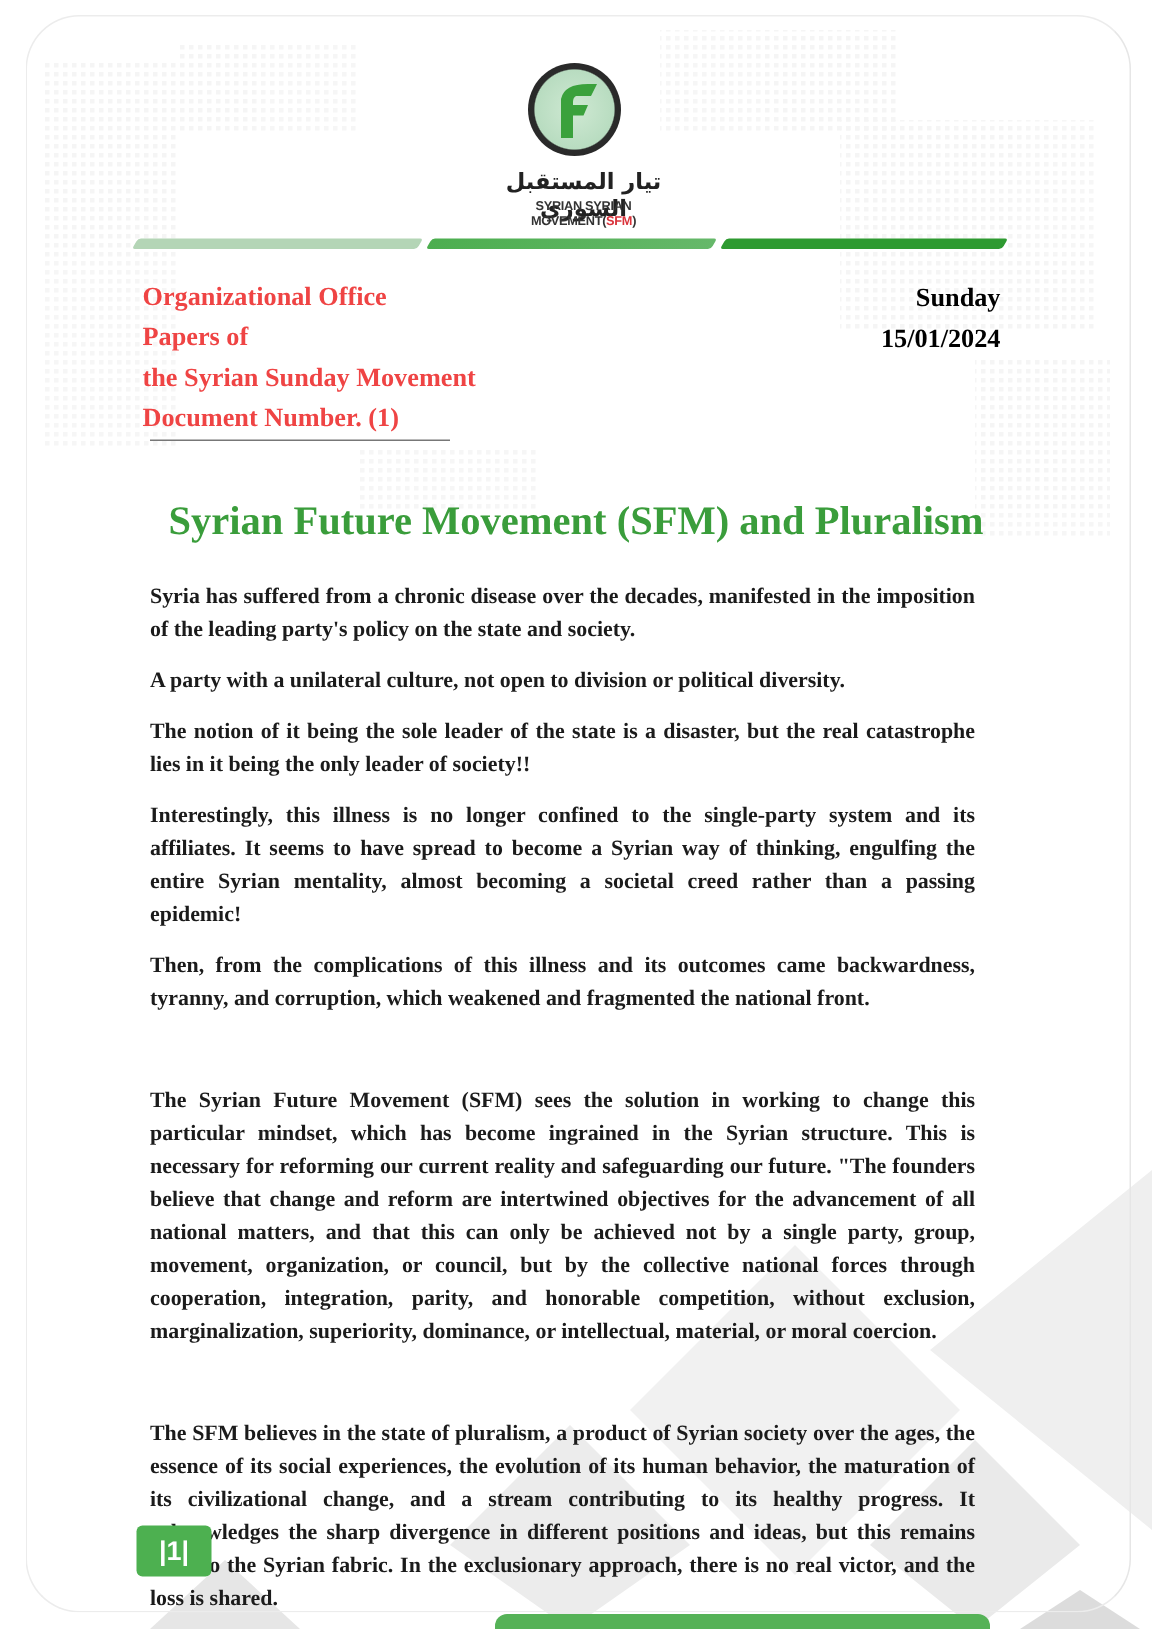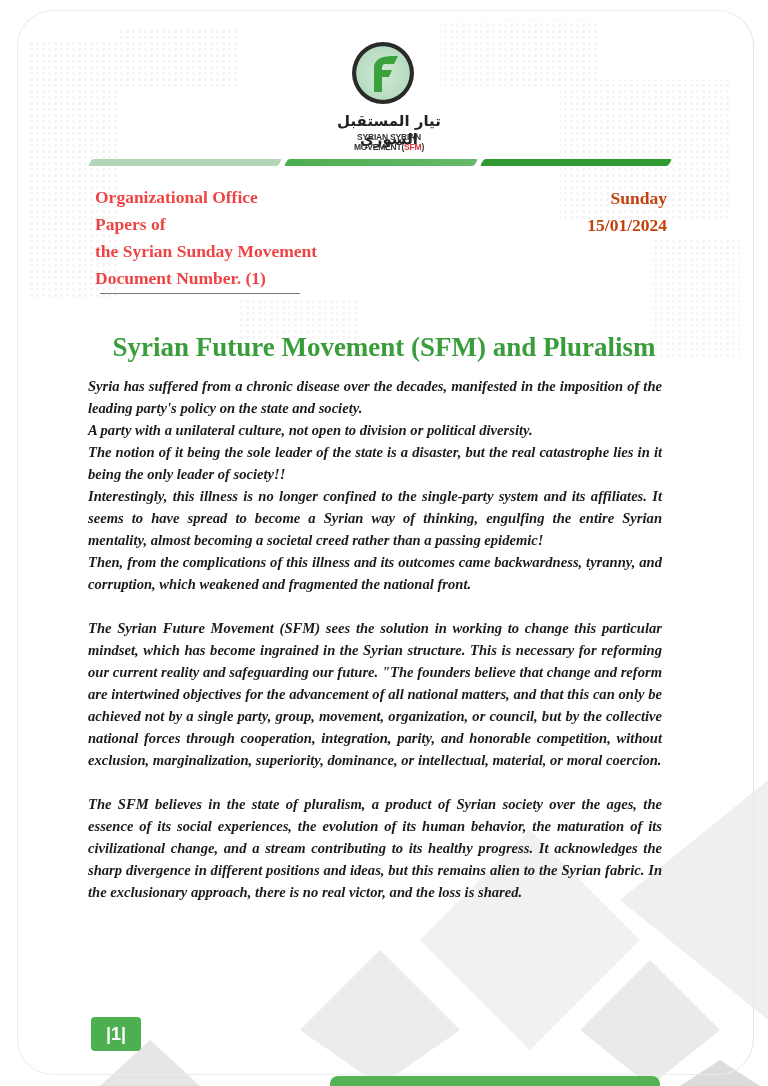--- a/index.html
+++ b/index.html
@@ -45,32 +45,32 @@
   .bar3 { left: 396px; width: 188px; background: #2e9a31; }
   .meta-left {
     position: absolute; left: 95px; top: 184px; z-index: 2;
     font-size: 17.5px; font-weight: bold; line-height: 27px; color: #ef4444;
   }
   .meta-underline {
     position: absolute; left: 100px; top: 293px; width: 200px; height: 1px; background: #777; z-index: 2;
   }
   .meta-right {
     position: absolute; right: 101px; top: 185px; z-index: 2; text-align: right;
-    font-size: 17.5px; font-weight: bold; line-height: 27px; color: #c2410c;
+    font-size: 17.5px; font-weight: bold; line-height: 27px; color: #000000;
   }
   .title {
     position: absolute; left: 0; top: 332px; width: 768px; text-align: center; z-index: 2;
     color: #3a9d3b; font-weight: bold; font-size: 27px;
   }
   .body-text {
     position: absolute; left: 88px; top: 375px; width: 574px; z-index: 2;
     font-size: 14.6px; font-weight: bold; line-height: 22px; color: #1b1b1b;
     text-align: justify;
   }
-  .body-text p { margin: 0; font-style: italic; }
+  .body-text p { margin: 12px; }
   .body-text .gap { height: 22px; }
   .page-num {
     position: absolute; left: 91px; top: 1017px; width: 50px; height: 34px; z-index: 2;
     background: #4db050; border-radius: 4px; color: #ffffff; font-weight: bold;
     font-family: "Liberation Sans", sans-serif; font-size: 18px; line-height: 34px; text-align: center;
   }
   .footer-bar {
     position: absolute; left: 330px; top: 1076px; width: 330px; height: 20px; z-index: 2;
     background: #55b257; border-radius: 8px;
   }

